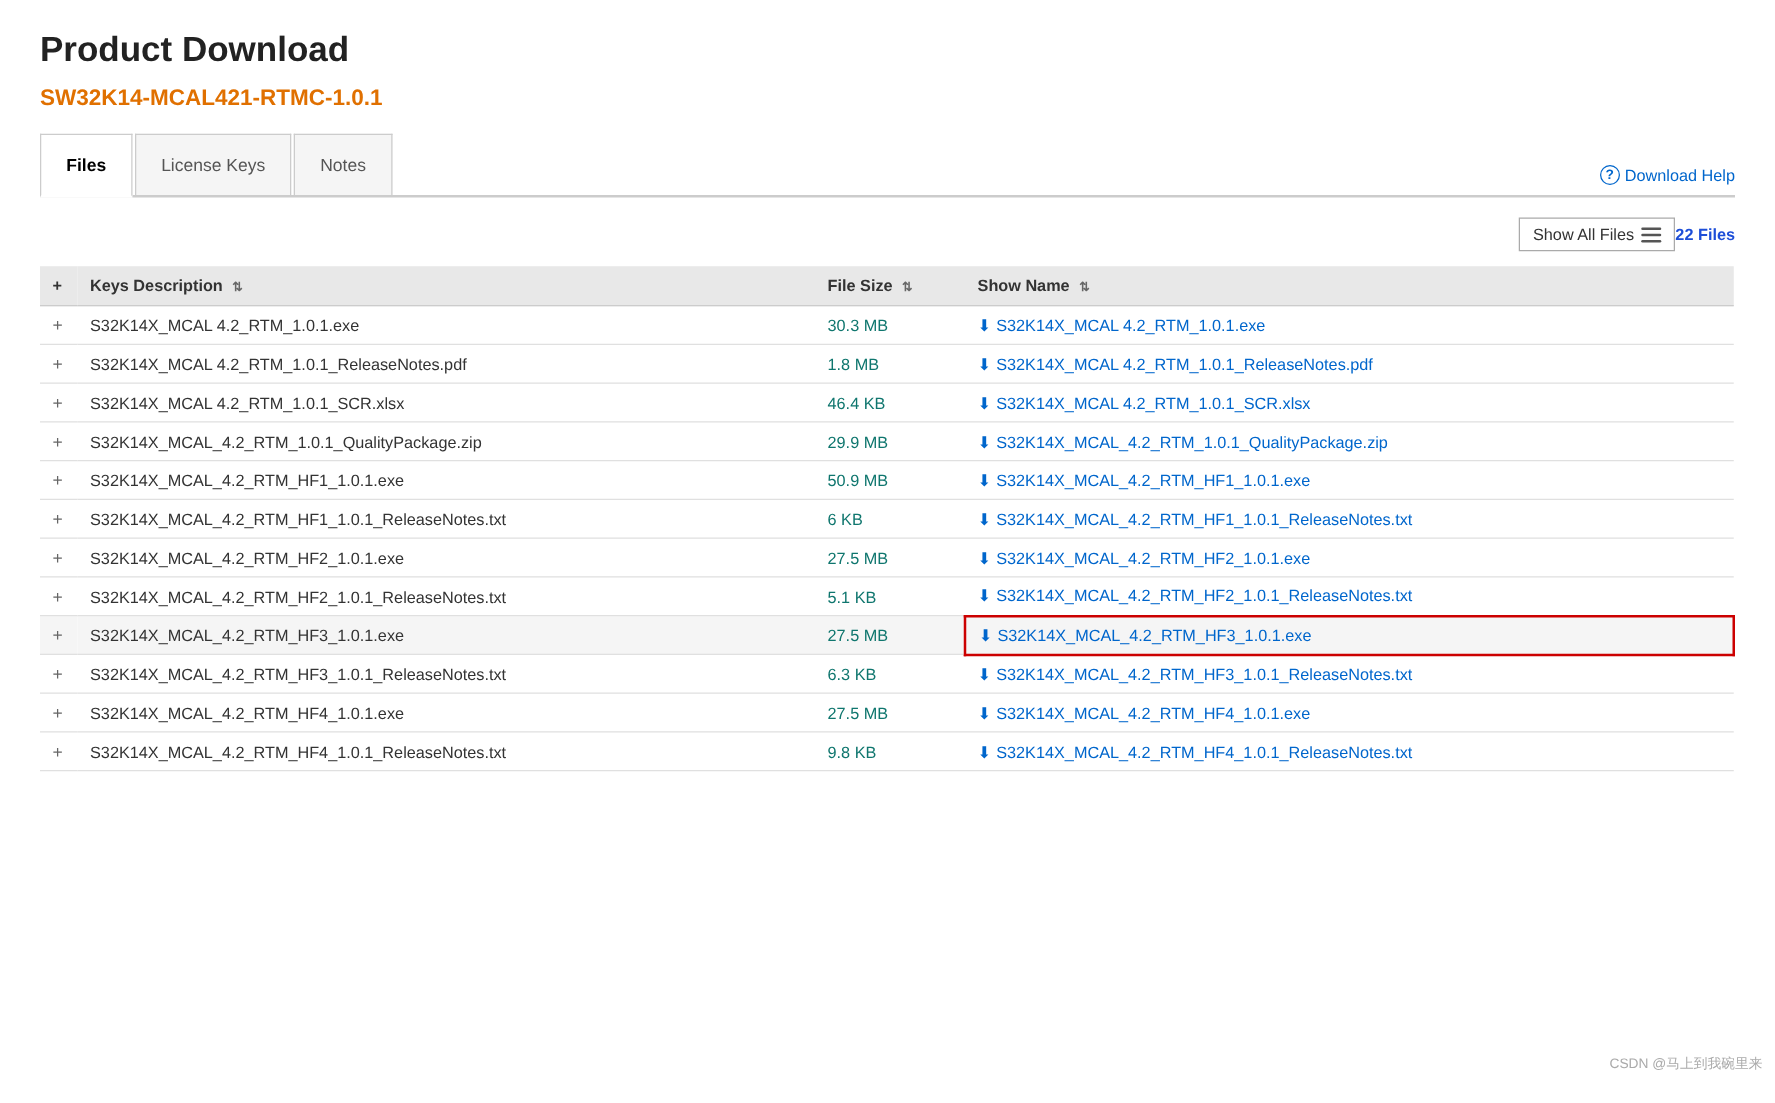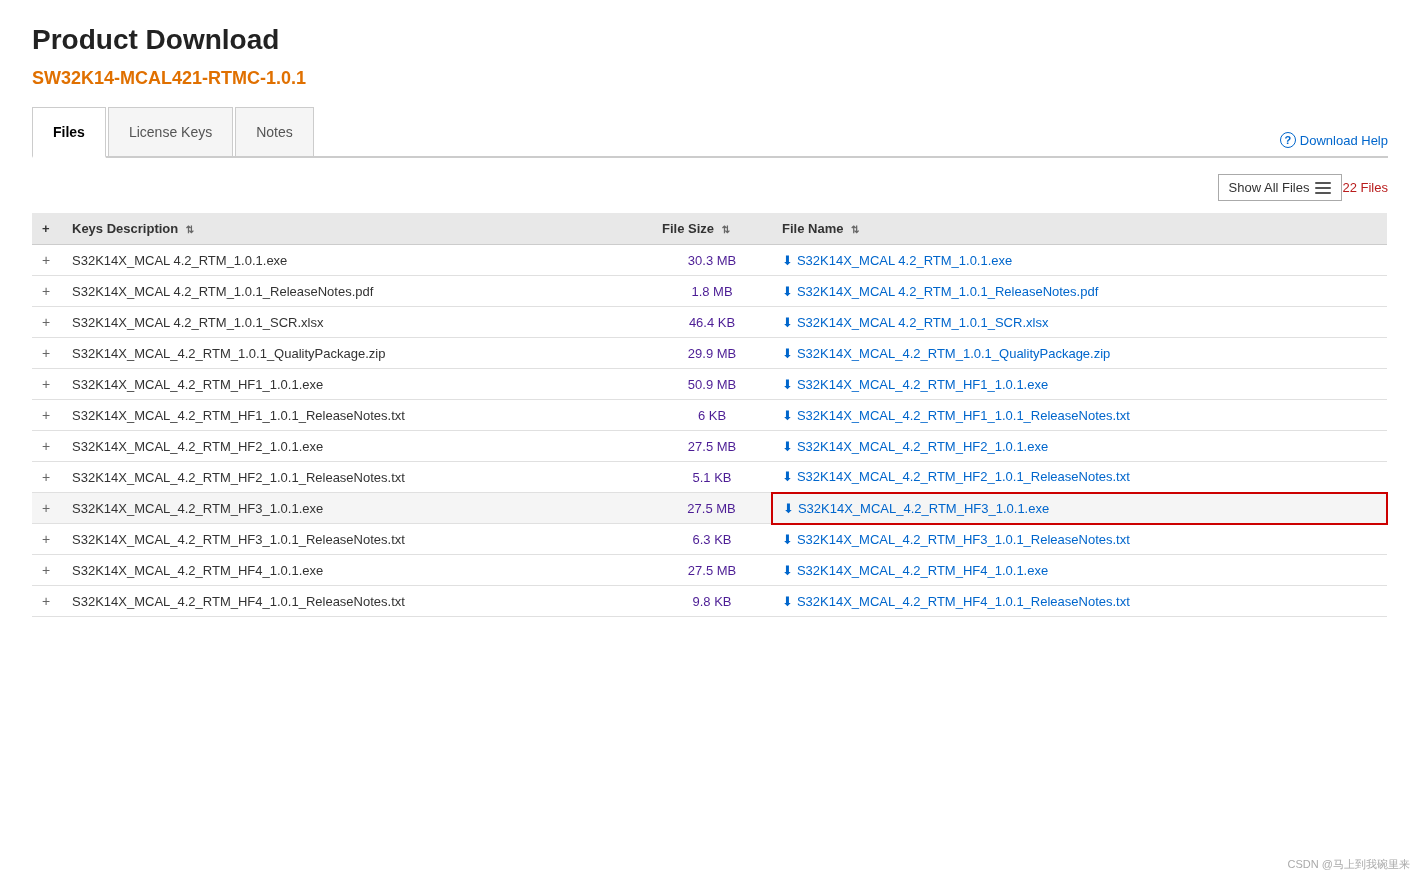--- a/index.html
+++ b/index.html
@@ -85,21 +85,22 @@
       width: 16px;
     }
     .show-all-btn .menu-icon span {
       display: block;
       height: 2px;
       background: #555;
       border-radius: 1px;
     }
     .file-count {
       font-size: 13px;
-      color: #b91c1c;
+      color: #1d4ed8;
+      font-weight: bold;
     }
     .files-table {
       width: 100%;
       border-collapse: collapse;
     }
     .files-table thead tr {
       background: #e8e8e8;
     }
     .files-table th {
       padding: 8px 10px;
@@ -132,27 +133,27 @@
       text-decoration: none;
       display: flex;
       align-items: center;
       gap: 4px;
     }
     .download-arrow {
       color: #0066cc;
       font-size: 13px;
     }
     .file-size {
-      text-align: center;
-      color: #4c1d95;
+      text-align: left;
+      color: #0f766e;
       white-space: nowrap;
     }
     .watermark {
       position: fixed;
-      bottom: 10px;
+      bottom: 24px;
       right: 10px;
       font-size: 11px;
       color: #aaa;
     }
   </style>
 </head>
 <body>
 
 <h1 class="page-title">Product Download</h1>
 <div class="product-name">SW32K14-MCAL421-RTMC-1.0.1</div>
@@ -189,21 +190,21 @@
       </th>
       <th>
         <span>Keys Description</span>
         <span class="sort-icon">⇅</span>
       </th>
       <th style="width:120px;">
         <span>File Size</span>
         <span class="sort-icon">⇅</span>
       </th>
       <th>
-        <span>File Name</span>
+        <span>Show Name</span>
         <span class="sort-icon">⇅</span>
       </th>
     </tr>
   </thead>
   <tbody id="table-body">
   <tr>
         <td><span class="plus-icon">+</span></td>
         <td>S32K14X_MCAL 4.2_RTM_1.0.1.exe</td>
         <td class="file-size">30.3 MB</td>
         <td>

